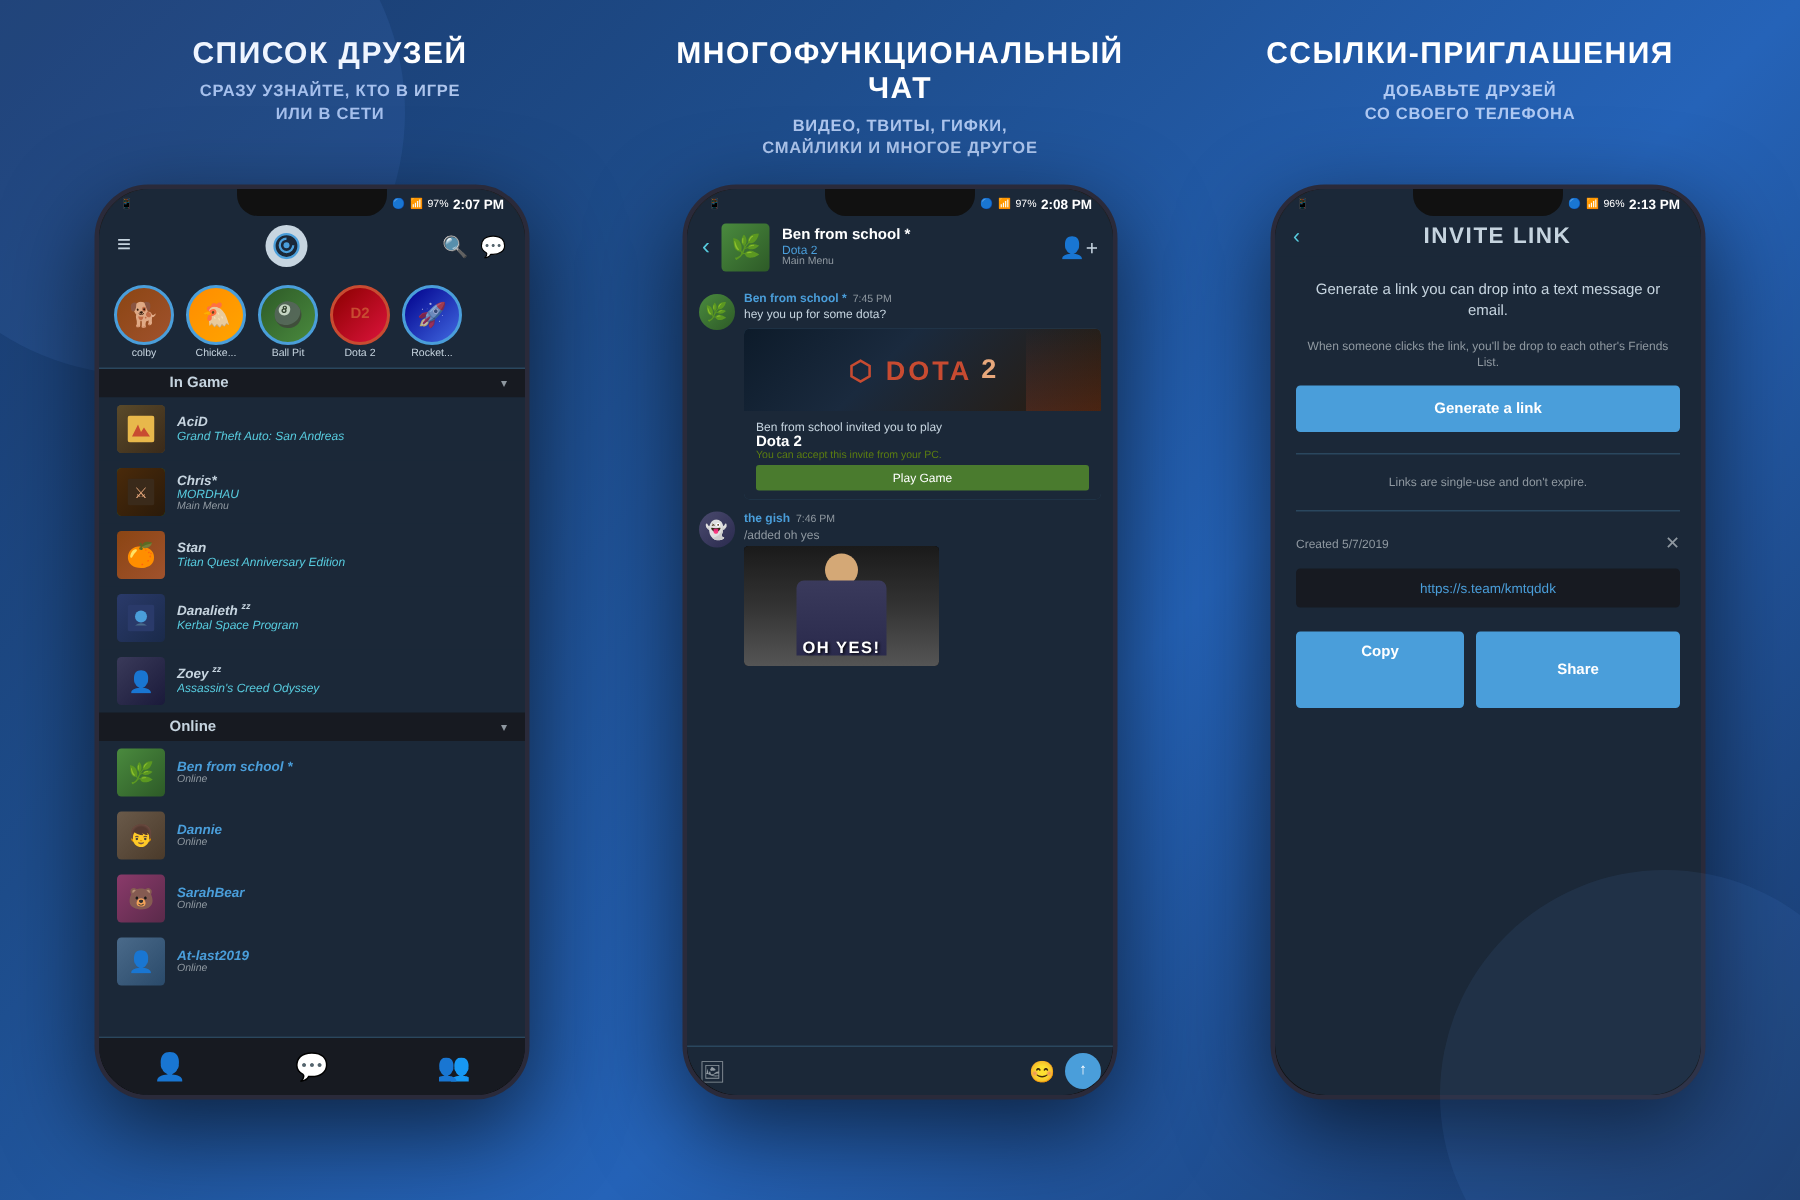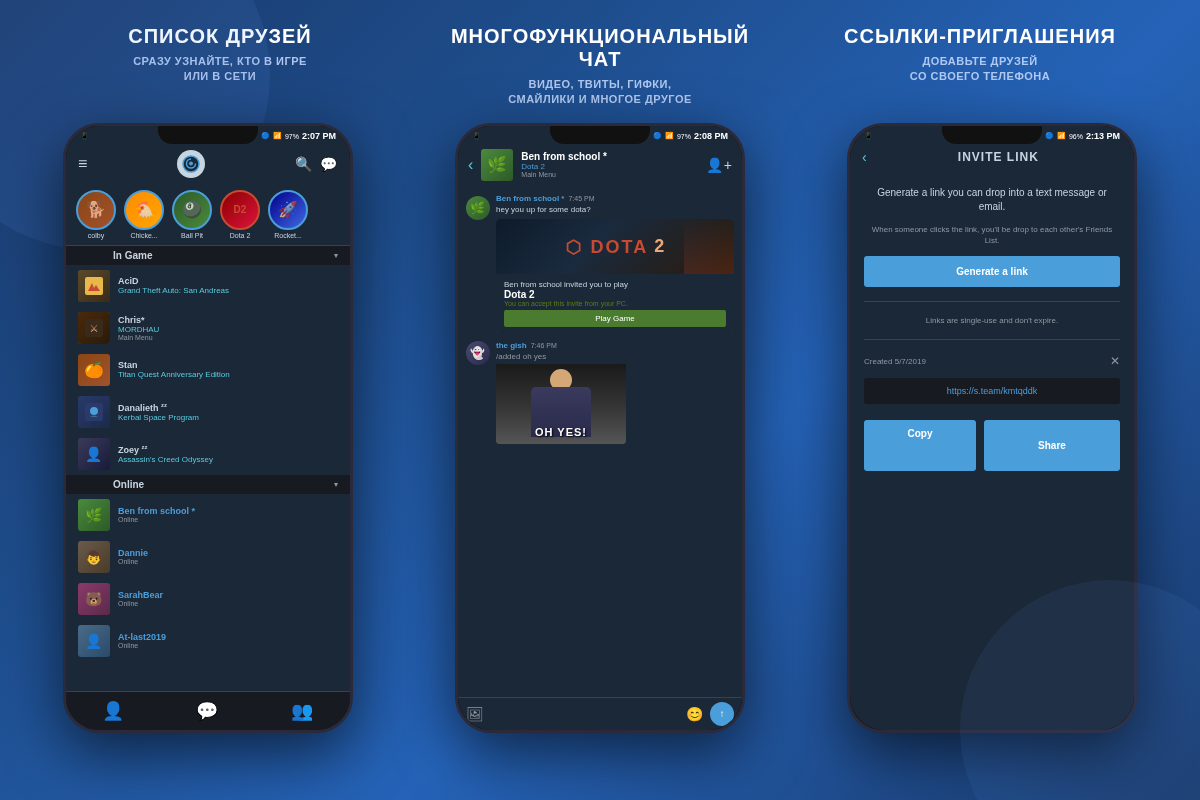--- a/index.html
+++ b/index.html
@@ -230,21 +230,21 @@
 
     
     .friend-item {
       display: flex;
       align-items: center;
       padding: 5px 12px;
       gap: 8px;
       background: #1b2838;
     }
 
-    .friend-info { flex: 1; min-width: 0; }
+    .friend-info { flex: 1; min-width: 0; font-style: italic; }
     .friend-name { color: #c6d4df; font-size: 9px; font-weight: 600; }
     .friend-game { color: #57cbde; font-size: 8px; white-space: nowrap; overflow: hidden; text-overflow: ellipsis; }
 
     
     .bottom-nav {
       display: flex;
       justify-content: space-around;
       padding: 8px 0;
       background: #171a21;
       border-top: 1px solid #2a475e;
@@ -411,21 +411,21 @@
 
     .p3-header {
       display: flex;
       align-items: center;
       padding: 5px 12px;
       background: #1b2838;
       gap: 8px;
     }
 
     .p3-back { color: #57cbde; font-size: 14px; }
-    .p3-title { color: #c6d4df; font-size: 12px; font-weight: 700; flex: 1; text-align: center; letter-spacing: 1px; }
+    .p3-title { color: #c6d4df; font-size: 15px; font-weight: 700; flex: 1; text-align: center; letter-spacing: 1px; }
 
     .invite-link-content {
       flex: 1;
       padding: 16px 14px;
       display: flex;
       flex-direction: column;
       gap: 10px;
     }
 
     .invite-main-text {

